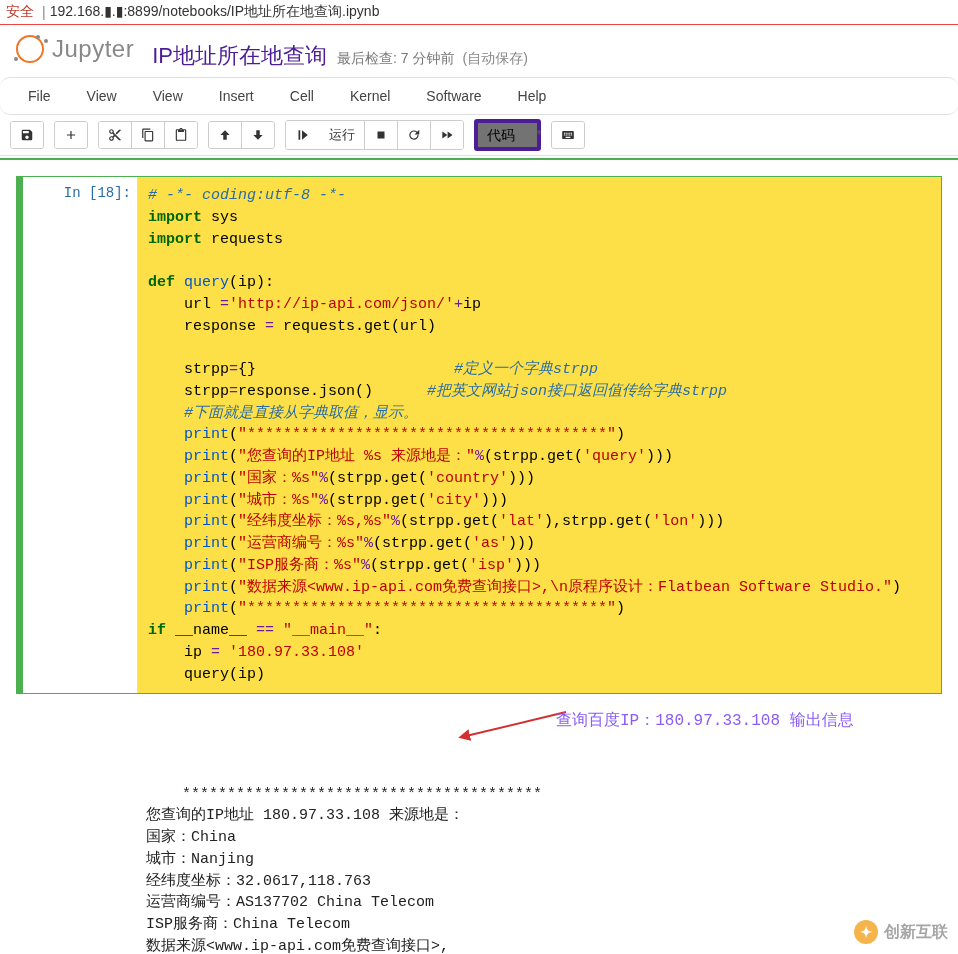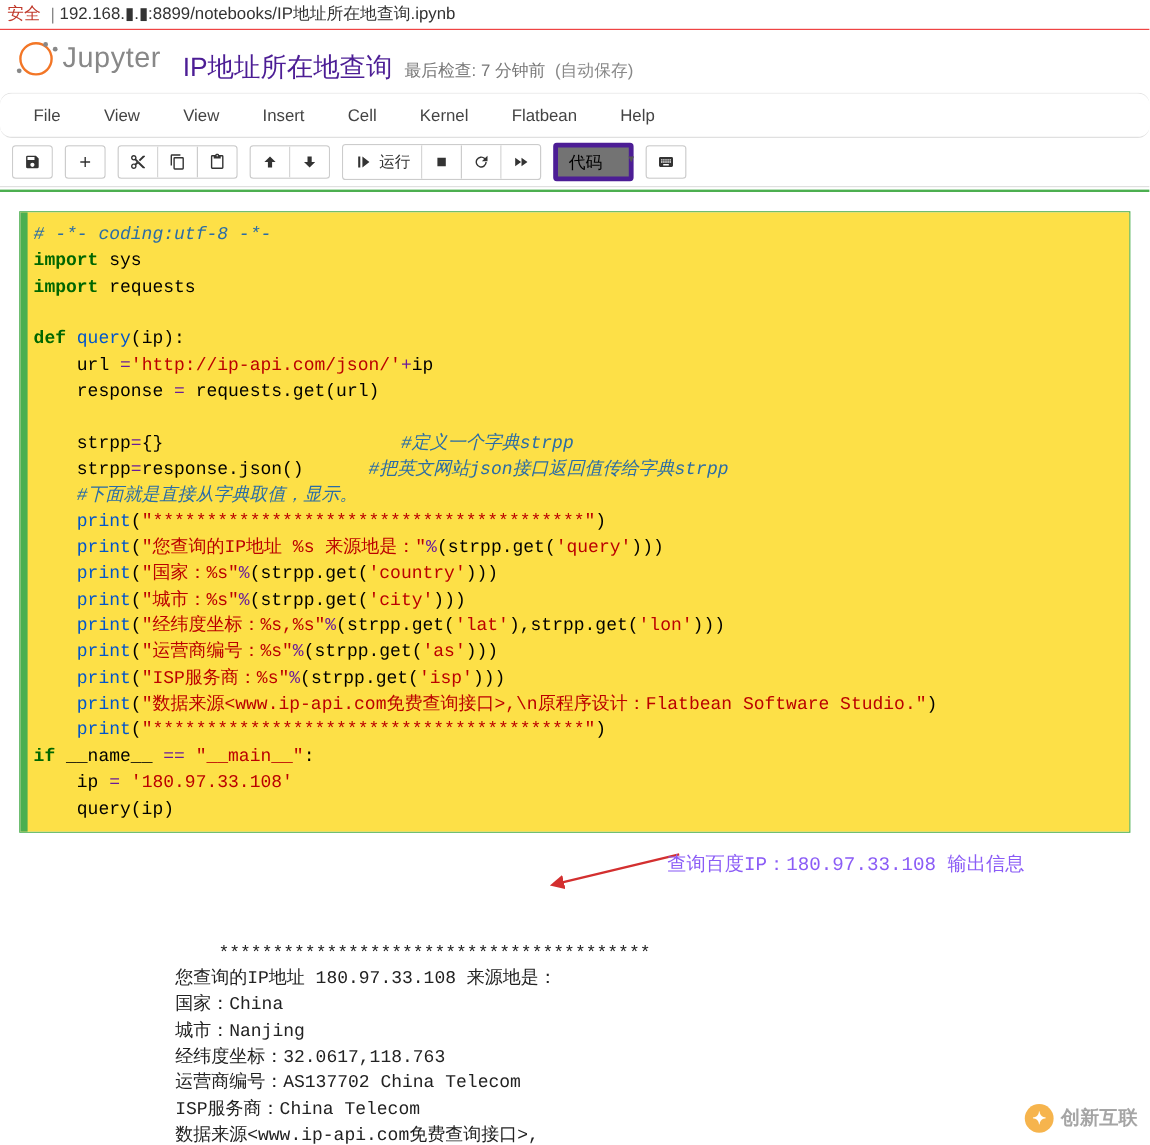--- a/index.html
+++ b/index.html
@@ -22,21 +22,21 @@
     .last-checked { font-size: 14px; color: #777; margin-left: 10px; }
     .autosave { font-size: 14px; color: #888; margin-left: 8px; }
     
     .menubar { border-top: 1px solid #e0e0e0; border-bottom: 1px solid #e0e0e0; padding: 0 10px; display: flex; border-radius: 10px; }
     .menubar .mi { padding: 10px 18px; font-size: 14px; color: #444; cursor: pointer; }
     
     .toolbar { display: flex; align-items: center; padding: 4px 10px; border-bottom: 1px solid #e0e0e0; gap: 0; }
     .tb-group { display: flex; border: 1px solid #ccc; border-radius: 3px; margin-right: 10px; overflow: hidden; }
     .tb-btn { padding: 5px 9px; background: #fff; border: none; border-right: 1px solid #ccc; cursor: pointer; font-size: 13px; color: #333; display: flex; align-items: center; min-height: 26px;}
     .tb-btn:last-child { border-right: none; }
-    .tb-run { padding: 5px 9px; display:flex; gap:7px; align-items:center;}
+    .tb-run { padding: 5px 9px; display:flex; gap:20px; align-items:center;}
     .tb-select { border: 4px solid #4c1d95; border-radius: 3px; padding: 4px 22px 4px 9px; font-size: 14px; margin-right: 10px; background: #737373; appearance: none; position:relative;}
     .select-wrap { position:relative; }
     .select-wrap::after { content: '▼'; font-size: 8px; position:absolute; right:8px; top:9px; color:#555; pointer-events:none;}
     
     svg.ico { width: 14px; height: 14px; fill: #333; }
     
     .notebook-container { padding: 10px 0 0 0; border-top: 2px solid #4CAF50; margin-top: 2px;}
     .cell { display: flex; border: 1px solid #4CAF50; margin: 6px 16px 2px 16px; position:relative; }
     .cell::before { content:''; position:absolute; left:0; top:0; bottom:0; width:6px; background:#4CAF50;}
     .prompt { flex-shrink: 0; width: 120px; padding: 8px 6px 8px 12px; text-align: right; font-family: 'Courier New', monospace; font-size: 14px; color: #2a6ca6; }
@@ -76,21 +76,21 @@
   <span class="autosave">(自动保存)</span>
 </div>
 
 <div class="menubar">
   <div class="mi">File</div>
   <div class="mi">View</div>
   <div class="mi">View</div>
   <div class="mi">Insert</div>
   <div class="mi">Cell</div>
   <div class="mi">Kernel</div>
-  <div class="mi">Flatbean</div>
+  <div class="mi">Software</div>
   <div class="mi">Help</div>
 </div>
 
 <div class="toolbar">
   <div class="tb-group">
     <button class="tb-btn">
         <svg class="ico" viewBox="0 0 24 24">
           <path d="M17 3H5a2 2 0 0 0-2 2v14a2 2 0 0 0 2 2h14a2 2 0 0 0 2-2V7l-4-4zm-5 16a3 3 0 1 1 0-6 3 3 0 0 1 0 6zm3-10H5V5h10v4z"></path>
         </svg>
       </button>
@@ -163,20 +163,21 @@
     <button class="tb-btn">
         <svg class="ico" viewBox="0 0 24 24">
           <path d="M20 5H4a2 2 0 0 0-2 2v10a2 2 0 0 0 2 2h16a2 2 0 0 0 2-2V7a2 2 0 0 0-2-2zm-9 3h2v2h-2V8zm0 3h2v2h-2v-2zM8 8h2v2H8V8zm0 3h2v2H8v-2zm-1 2H5v-2h2v2zm0-3H5V8h2v2zm9 7H8v-2h8v2zm0-4h-2v-2h2v2zm0-3h-2V8h2v2zm3 3h-2v-2h2v2zm0-3h-2V8h2v2z"></path>
         </svg>
       </button>
   </div>
 </div>
 
 <div class="notebook-container">
   <div class="cell">
+    <div class="prompt">In  [18]:</div>
     <div class="input-area"><span class="cmt"># -*- coding:utf-8 -*-</span>
 <span class="k">import</span><span> sys</span>
 <span class="k">import</span><span> requests</span>
 
 <span class="k">def</span><span class="fn"> query</span><span>(ip):</span>
 <span>    url </span><span class="op">=</span><span class="str">'http://ip-api.com/json/'</span><span class="op">+</span><span>ip</span>
 <span>    response </span><span class="op">=</span><span> requests.get(url)</span>
 
 <span>    strpp</span><span class="op">=</span><span>{}                      </span><span class="cmt">#定义一个字典strpp</span>
 <span>    strpp</span><span class="op">=</span><span>response.json()      </span><span class="cmt">#把英文网站json接口返回值传给字典strpp</span>

